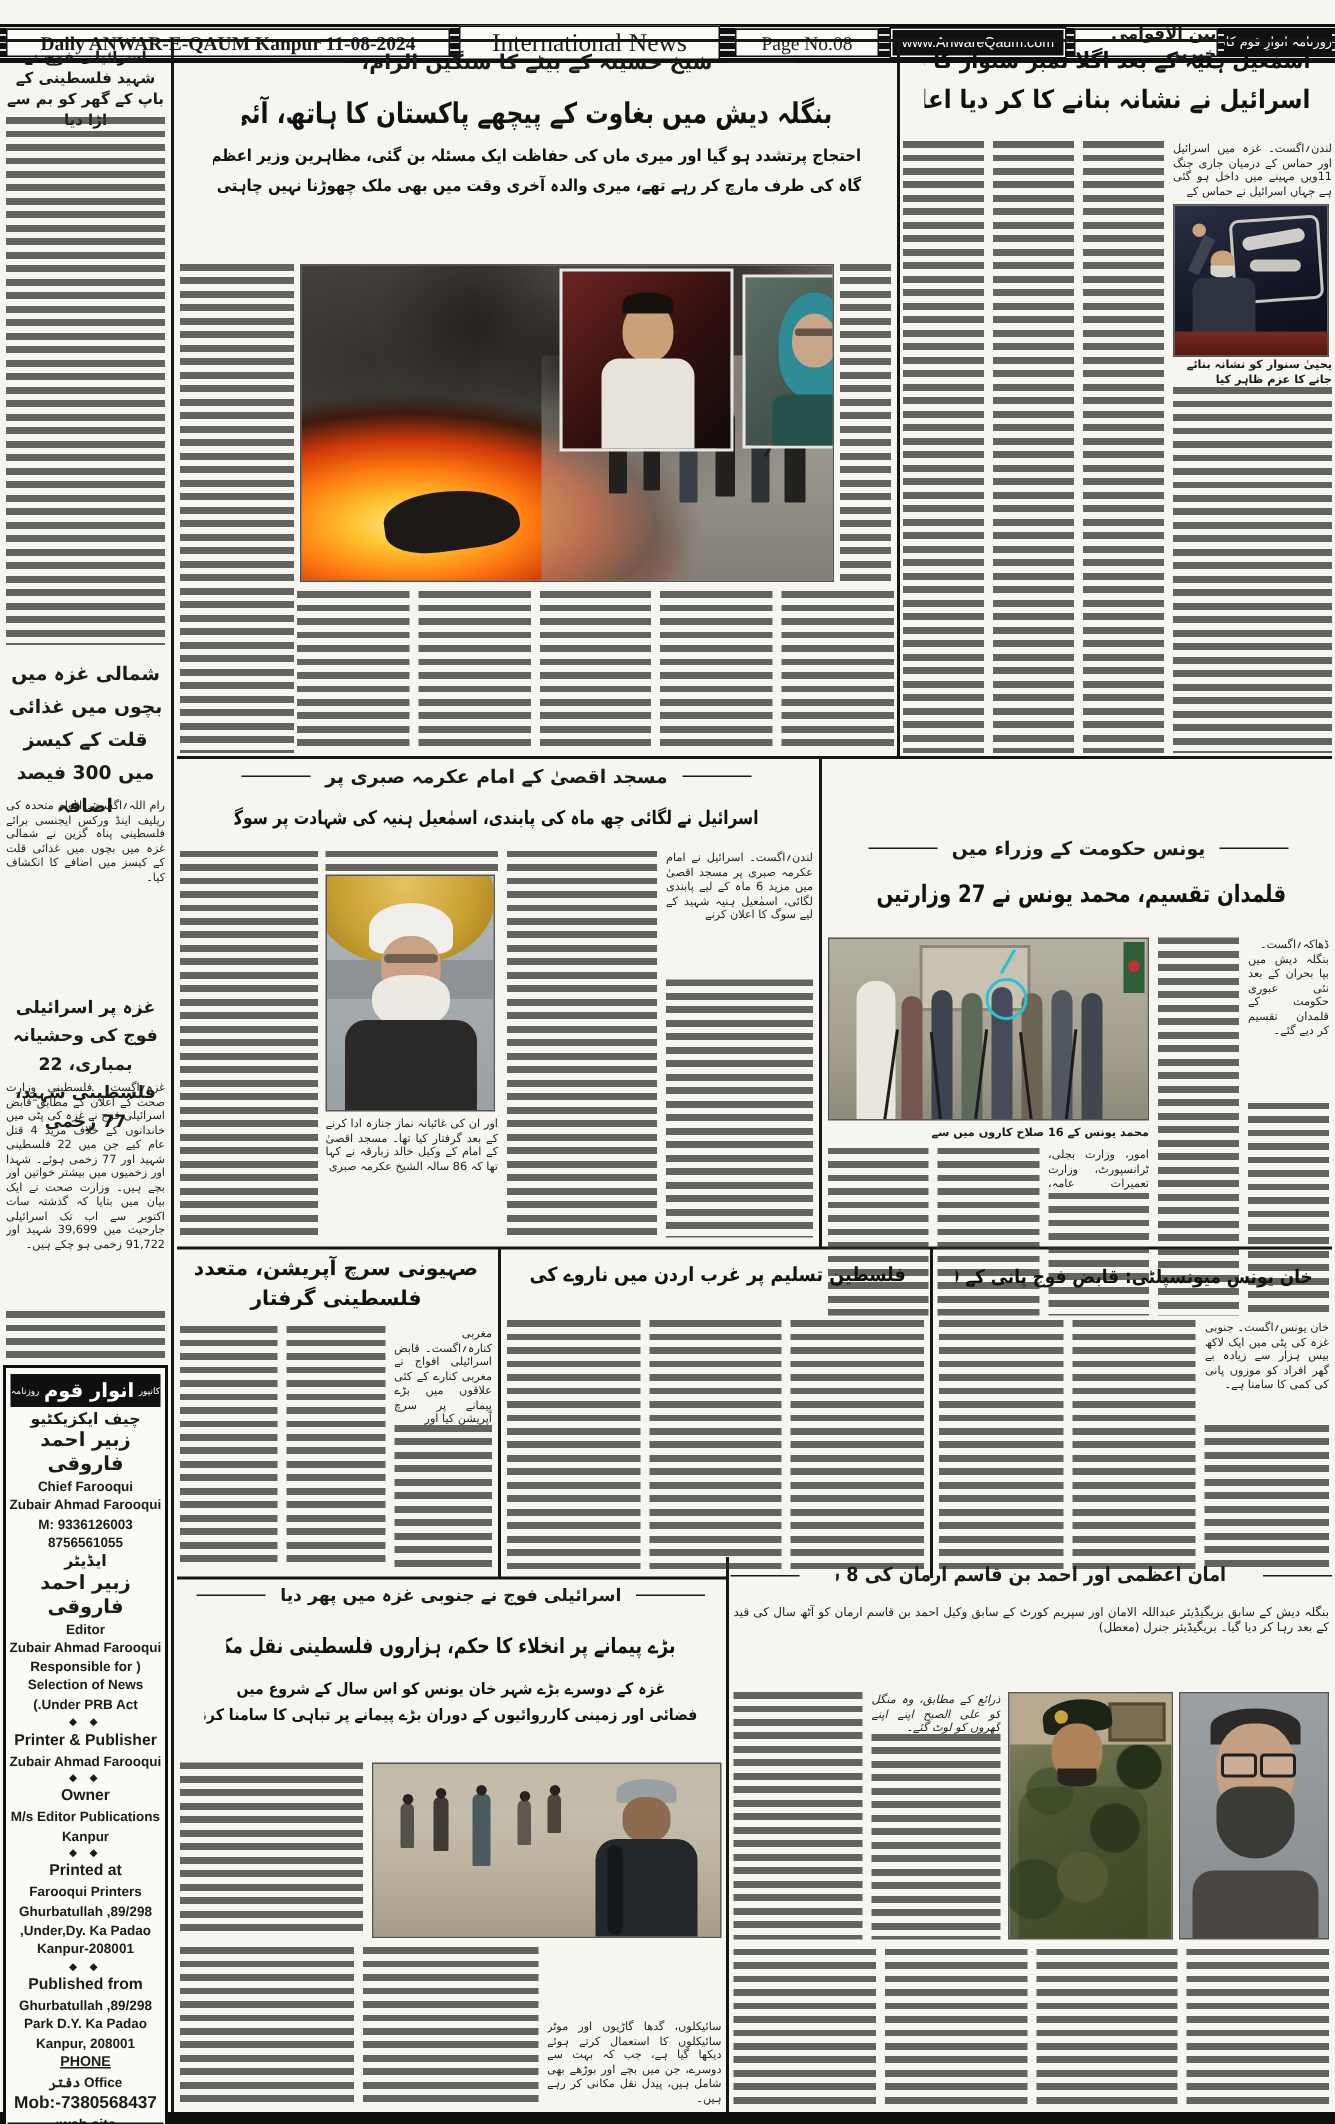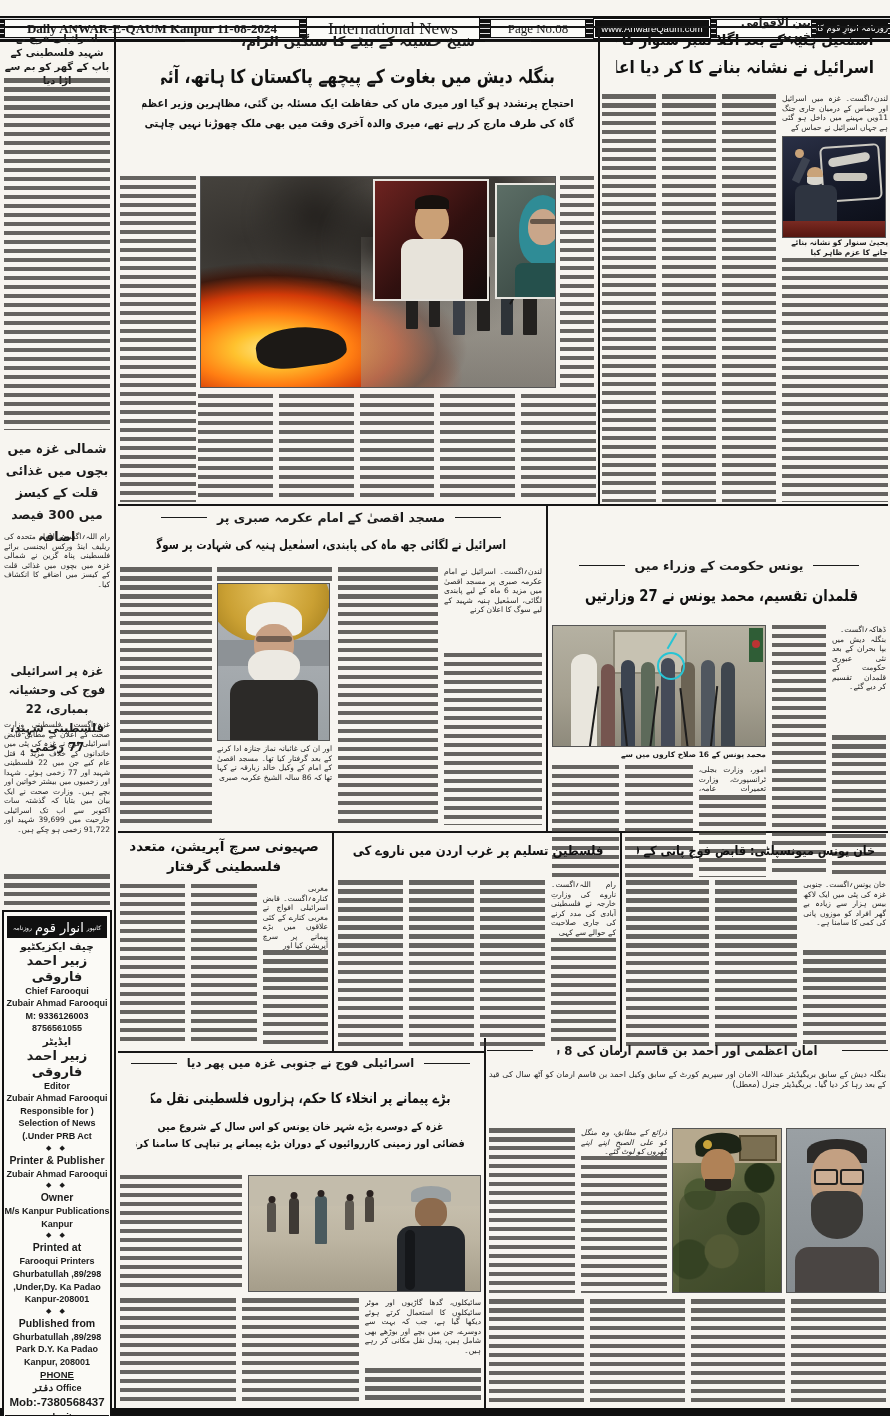--- a/index.html
+++ b/index.html
@@ -94,21 +94,21 @@
     <div class="abs sim" style="left:4px;top:52px;width:106px;height:352px;"></div>
     <div class="abs ut lc-h" style="left:3px;top:412px;width:108px;font-size:12.5px;line-height:22px;">شمالی غزہ میں بچوں میں غذائی قلت کے کیسز میں 300 فیصد اضافہ</div>
     <div class="abs ut lead" style="left:4px;top:506px;width:106px;height:118px;overflow:hidden;">رام اللہ؍اگست۔ اقوام متحدہ کی ریلیف اینڈ ورکس ایجنسی برائے فلسطینی پناہ گزین نے شمالی غزہ میں بچوں میں غذائی قلت کے کیسز میں اضافے کا انکشاف کیا۔</div>
     <div class="abs ut lc-h" style="left:3px;top:636px;width:108px;font-size:11.5px;line-height:19px;">غزہ پر اسرائیلی فوج کی وحشیانہ بمباری، 22 فلسطینی شہید، 77 زخمی</div>
     <div class="abs ut lead" style="left:4px;top:694px;width:106px;height:150px;overflow:hidden;">غزہ؍اگست۔ فلسطینی وزارت صحت کے اعلان کے مطابق قابض اسرائیلی فوج نے غزہ کی پٹی میں خاندانوں کے خلاف مزید 4 قتل عام کیے جن میں 22 فلسطینی شہید اور 77 زخمی ہوئے۔ شہدا اور زخمیوں میں بیشتر خواتین اور بچے ہیں۔ وزارت صحت نے ایک بیان میں بتایا کہ گذشتہ سات اکتوبر سے اب تک اسرائیلی جارحیت میں 39,699 شہید اور 91,722 زخمی ہو چکے ہیں۔</div>
     <div class="abs sim" style="left:4px;top:848px;width:106px;height:32px;"></div>
 
     <div class="abs pubbox" style="left:2px;top:884px;width:110px;height:522px;">
       <div style="margin:4px 3px 2px;background:#101010;color:#fff;height:22px;display:flex;align-items:center;justify-content:center;gap:3px;">
         <span class="ut" style="font-size:6px;">روزنامہ</span>
-        <span class="ut" style="font-size:13px;font-weight:normal;">انوار قوم</span>
+        <span class="ut" style="font-size:13px;font-weight:bold;">انوار قوم</span>
         <span class="ut" style="font-size:6px;">کانپور</span>
       </div>
       <div id="pub-lines" class="ut">
 
       <div class="pl u1">چیف ایکزیکٹیو</div>
           <div class="pl u2">زبیر احمد فاروقی</div>
           <div class="pl eb">Chief Farooqui</div>
           <div class="pl eb">Zubair Ahmad Farooqui</div>
           <div class="pl eb">M:  9336126003</div>
           <div class="pl eb">8756561055</div>
@@ -117,21 +117,21 @@
           <div class="pl eb">Editor</div>
           <div class="pl eb">Zubair Ahmad Farooqui</div>
           <div class="pl eb">( Responsible for</div>
           <div class="pl eb">Selection of News</div>
           <div class="pl eb">Under PRB Act.)</div>
           <div class="pl dm">◆ ◆</div>
           <div class="pl ebl">Printer &amp; Publisher</div>
           <div class="pl eb">Zubair Ahmad Farooqui</div>
           <div class="pl dm">◆ ◆</div>
           <div class="pl ebl">Owner</div>
-          <div class="pl eb">M/s Kanpur Publications</div>
+          <div class="pl eb">M/s Editor Publications</div>
           <div class="pl eb">Kanpur</div>
           <div class="pl dm">◆ ◆</div>
           <div class="pl ebl">Printed  at</div>
           <div class="pl eb">Farooqui Printers</div>
           <div class="pl eb">89/298, Ghurbatullah</div>
           <div class="pl eb">Under,Dy. Ka Padao,</div>
           <div class="pl eb">Kanpur-208001</div>
           <div class="pl dm">◆ ◆</div>
           <div class="pl ebl">Published  from</div>
           <div class="pl eb">89/298, Ghurbatullah</div>
@@ -324,24 +324,20 @@
       <div class="col">
           <div class="sim fill"></div>
         </div>
     </div>
   </div>
 
   <div class="abs" style="left:336px;top:832px;width:282px;height:219px;">
     <div class="ut hl fit sqz9" style="padding-top:6px;font-size:13px;line-height:26px;">فلسطین تسلیم پر غرب اردن میں ناروے کی سفارتی نمائندگی منسوخ</div>
     <div class="cols" style="position:absolute;left:2px;top:48px;width:278px;height:166px;">
       <div class="col">
-          <div class="lead ut" style="height:58px;overflow:hidden;">رام اللہ؍اگست۔ ناروے کی وزارتِ خارجہ نے فلسطینی آبادی کی مدد کرنے کی جاری صلاحیت کے حوالے سے کہی</div>
-          <div class="sim fill"></div>
-        </div>
-      <div class="col">
           <div class="sim fill"></div>
         </div>
       <div class="col">
           <div class="sim fill"></div>
         </div>
       <div class="col">
           <div class="sim fill"></div>
         </div>
     </div>
   </div>
@@ -379,21 +375,21 @@
       <div class="figure" style="left:116px;top:20px;width:9px;height:26px;background:#4c463f;"></div>
       <div class="abs" style="left:138px;top:10px;width:82px;height:107px;">
         <div class="abs" style="left:24px;top:0;width:40px;height:16px;border-radius:50% 50% 10% 10%;background:#9aa0a2;"></div>
         <div class="abs" style="left:28px;top:12px;width:32px;height:30px;border-radius:44%;background:#8d6b4e;"></div>
         <div class="abs" style="left:10px;top:40px;width:68px;height:67px;border-radius:14px 14px 0 0;background:#23262a;"></div>
         <div class="abs" style="left:18px;top:44px;width:10px;height:60px;background:#15171a;border-radius:5px;"></div>
       </div>
     </div>
     <div class="cols" style="position:absolute;left:2px;top:246px;width:361px;height:106px;">
       <div class="col">
-          <div class="lead ut" style="height:70px;overflow:hidden;">سائیکلوں، گدھا گاڑیوں اور موٹر سائیکلوں کا استعمال کرتے ہوئے دیکھا گیا ہے، جب کہ بہت سے دوسرے، جن میں بچے اور بوڑھے بھی شامل ہیں، پیدل نقل مکانی کر رہے ہیں۔</div>
+          <div class="lead ut" style="height:70px;overflow:hidden;margin-top:48px;">سائیکلوں، گدھا گاڑیوں اور موٹر سائیکلوں کا استعمال کرتے ہوئے دیکھا گیا ہے، جب کہ بہت سے دوسرے، جن میں بچے اور بوڑھے بھی شامل ہیں، پیدل نقل مکانی کر رہے ہیں۔</div>
           <div class="sim fill"></div>
         </div>
       <div class="col">
           <div class="sim fill"></div>
         </div>
       <div class="col">
           <div class="sim fill"></div>
         </div>
     </div>
   </div>

